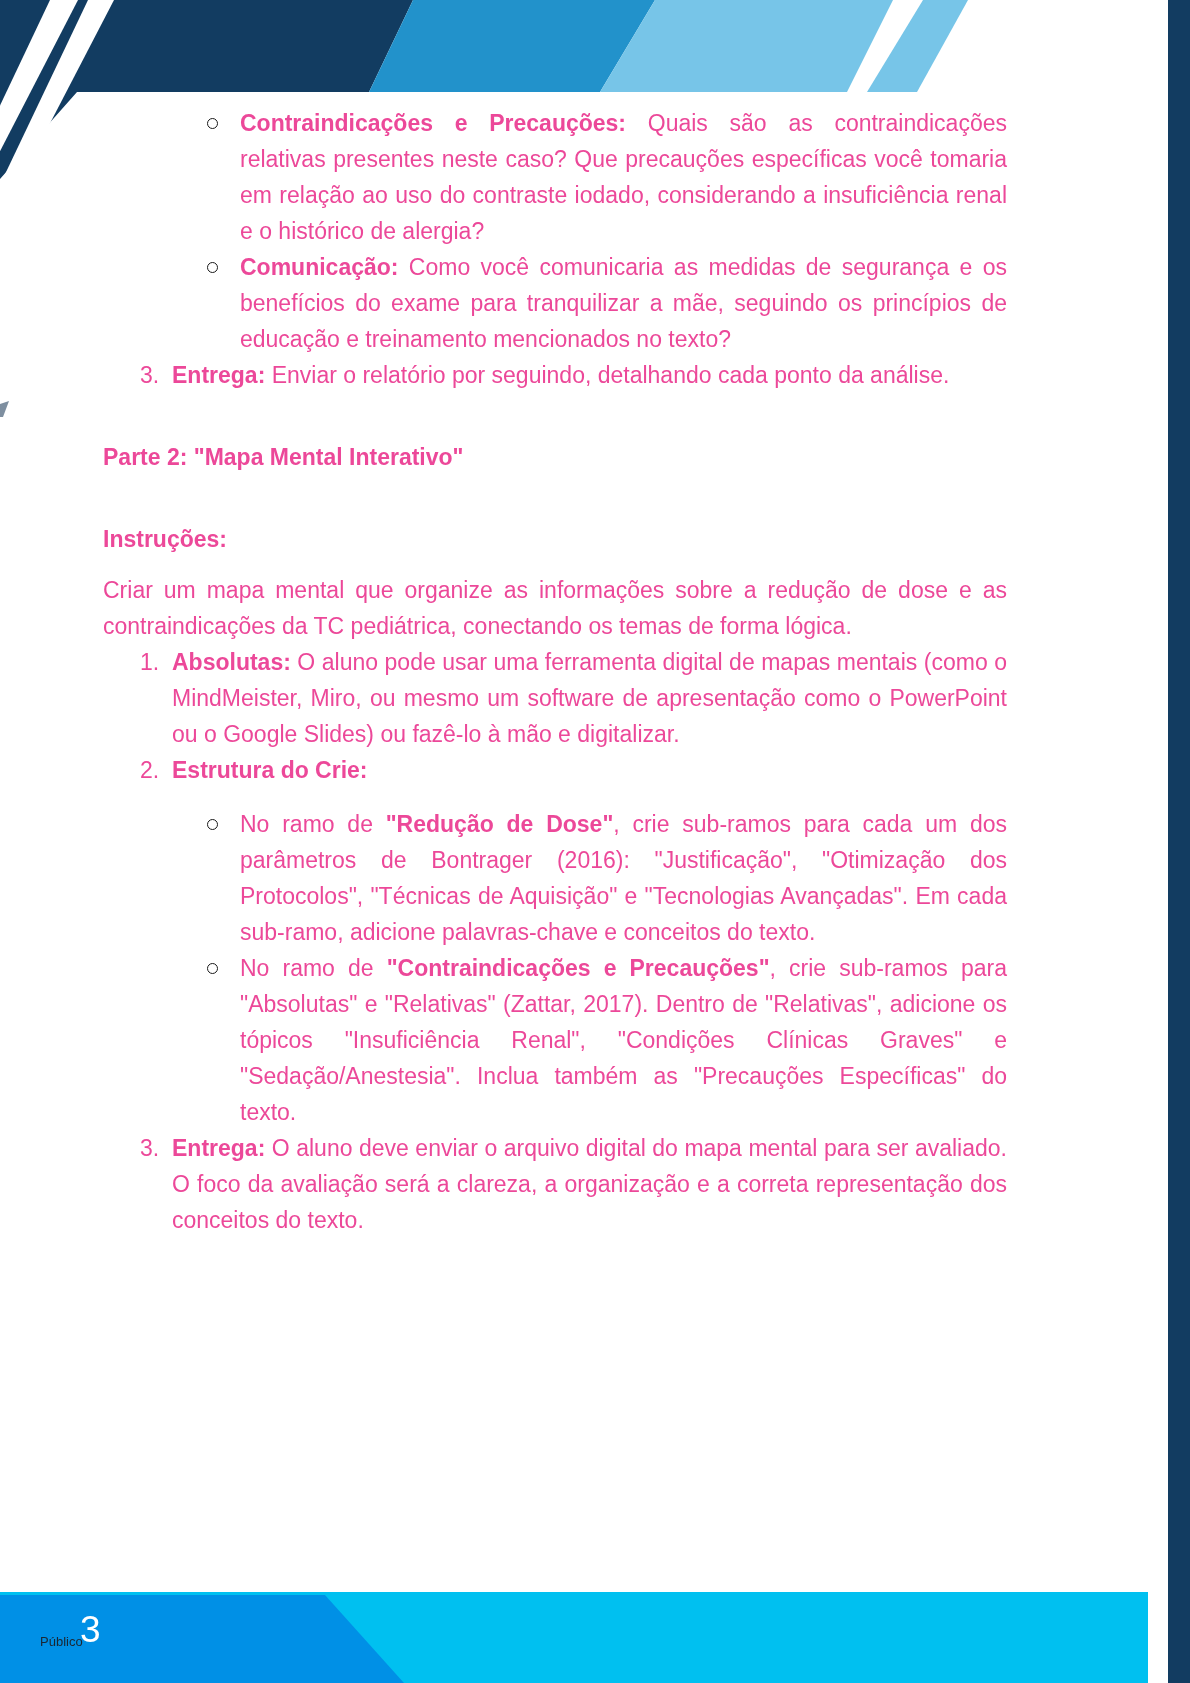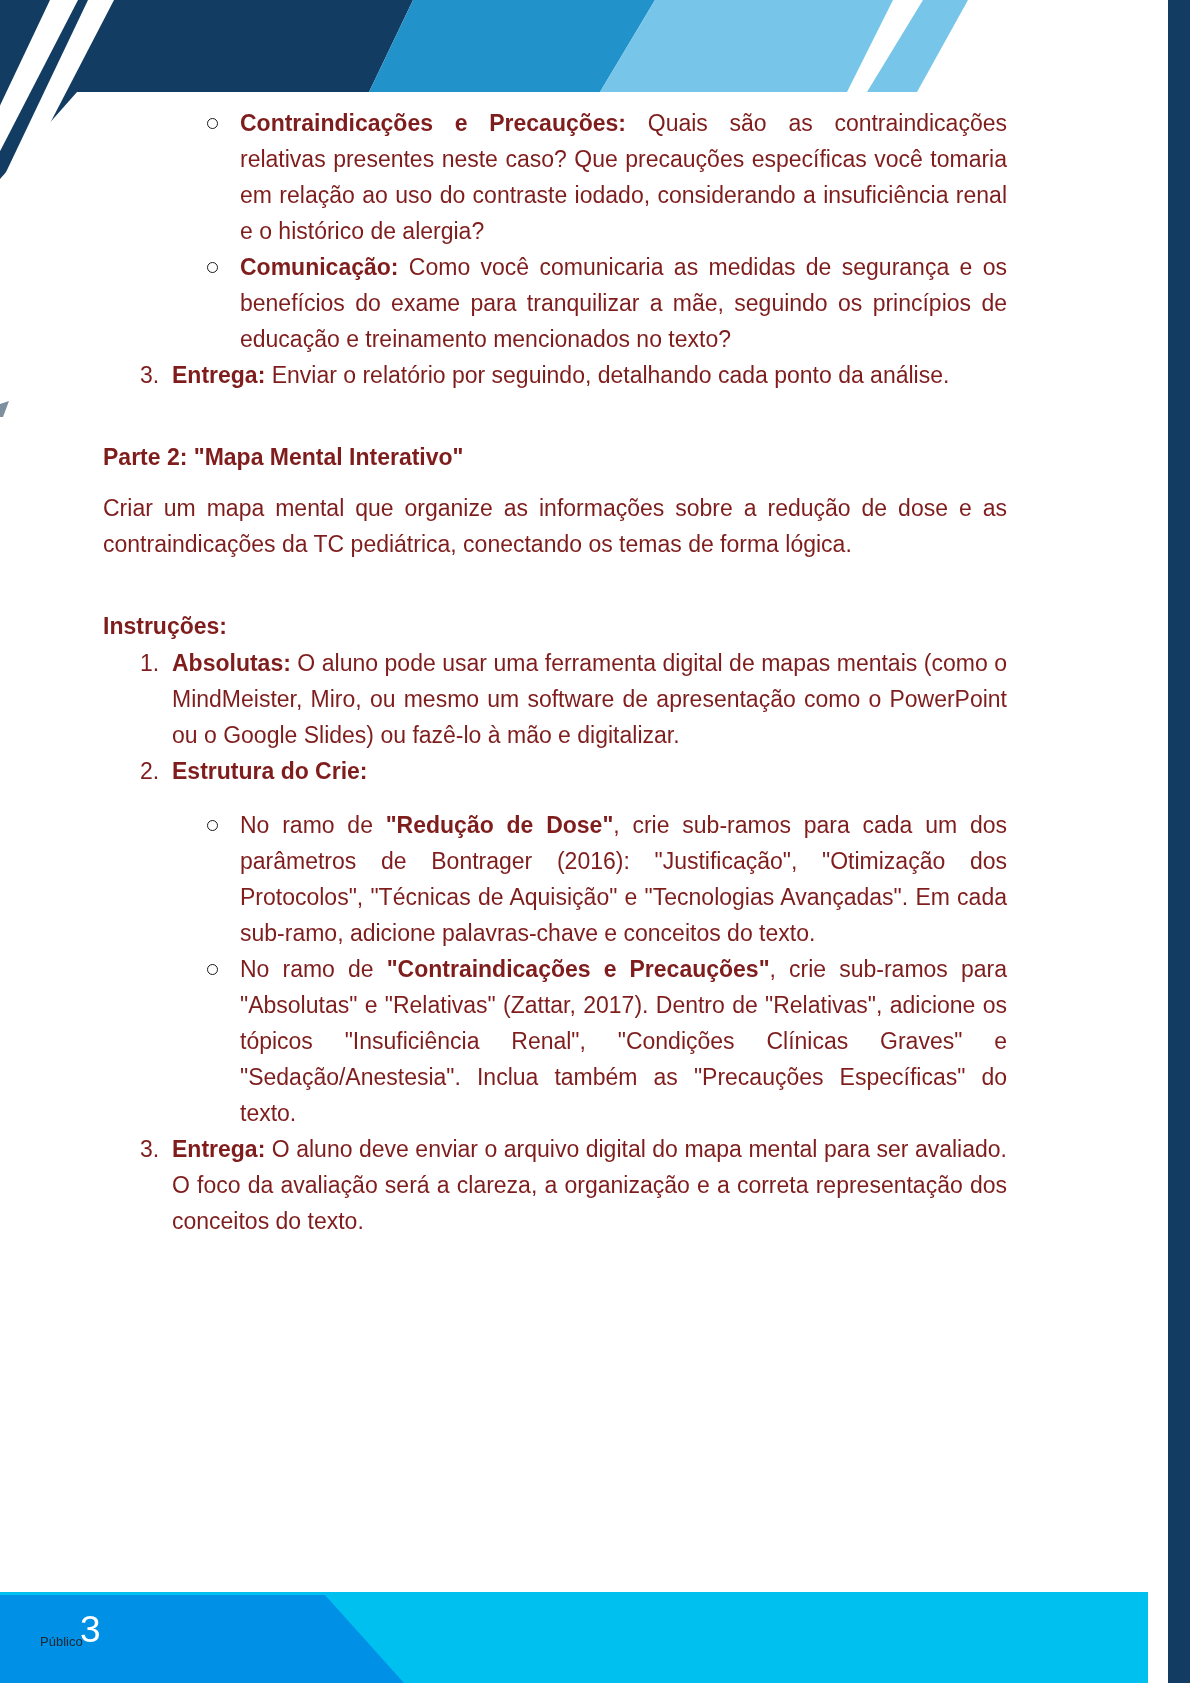--- a/index.html
+++ b/index.html
@@ -7,21 +7,21 @@
   .page{position:relative;width:1190px;height:1683px;background:#ffffff;overflow:hidden;margin:0 auto;}
 
   
   .decor-svg{position:absolute;left:0;top:0;pointer-events:none;}
   .footer-svg{position:absolute;left:0;top:1588px;pointer-events:none;}
 
   
   .right-bar{position:absolute;top:0;left:1168px;width:22px;height:1683px;background:#123c61;}
 
   
-  .content{position:absolute;left:103px;top:105px;width:904px;font-size:23px;line-height:36px;color:#7f1d1d;text-align:justify;}
+  .content{position:absolute;left:103px;top:105px;width:904px;font-size:23px;line-height:36px;color:#ec4899;text-align:justify;}
   .blk{position:relative;}
   .blk:first-child{margin-top:0;}
   .blk.heading{margin-top:46px;text-align:left;}
   .blk.paragraph{margin-top:15px;}
   .blk.heading + .blk.numbered{margin-top:1px;}
   .blk.numbered + .blk.sub-bullet{margin-top:18px;}
   .blk.sub-bullet{padding-left:137px;}
   .blk.numbered{padding-left:69px;}
   .blk .num{position:absolute;left:37px;top:0;}
   .blk .marker{position:absolute;left:104px;top:13px;width:11px;height:11px;border:1.6px solid #1a1a1a;border-radius:50%;box-sizing:border-box;}
@@ -46,22 +46,22 @@
     <polygon points="0,404 9,401 3,417 0,417" fill="#7e8fa0"></polygon>
   </svg>
 
   <div class="right-bar"></div>
 
   <div class="content">
       <div class="blk sub-bullet"><span class="marker"></span><span class="bold">Contraindicações e Precauções:</span><span> Quais são as contraindicações relativas presentes neste caso? Que precauções específicas você tomaria em relação ao uso do contraste iodado, considerando a insuficiência renal e o histórico de alergia?</span></div>
       <div class="blk sub-bullet"><span class="marker"></span><span class="bold">Comunicação:</span><span> Como você comunicaria as medidas de segurança e os benefícios do exame para tranquilizar a mãe, seguindo os princípios de educação e treinamento mencionados no texto?</span></div>
       <div class="blk numbered"><span class="num">3.</span><span class="bold">Entrega:</span><span> Enviar o relatório por seguindo, detalhando cada ponto da análise.</span></div>
       <div class="blk heading"><span class="bold">Parte 2: "Mapa Mental Interativo"</span></div>
+      <div class="blk heading"><span class="bold">Instruções:</span></div>
       <div class="blk paragraph"><span>Criar um mapa mental que organize as informações sobre a redução de dose e as contraindicações da TC pediátrica, conectando os temas de forma lógica.</span></div>
-      <div class="blk heading"><span class="bold">Instruções:</span></div>
       <div class="blk numbered"><span class="num">1.</span><span class="bold">Absolutas:</span><span> O aluno pode usar uma ferramenta digital de mapas mentais (como o MindMeister, Miro, ou mesmo um software de apresentação como o PowerPoint ou o Google Slides) ou fazê-lo à mão e digitalizar.</span></div>
       <div class="blk numbered"><span class="num">2.</span><span class="bold">Estrutura do Crie:</span></div>
       <div class="blk sub-bullet"><span class="marker"></span><span>No ramo de </span><span class="bold">"Redução de Dose"</span><span>, crie sub-ramos para cada um dos parâmetros de Bontrager (2016): "Justificação", "Otimização dos Protocolos", "Técnicas de Aquisição" e "Tecnologias Avançadas". Em cada sub-ramo, adicione palavras-chave e conceitos do texto.</span></div>
       <div class="blk sub-bullet"><span class="marker"></span><span>No ramo de </span><span class="bold">"Contraindicações e Precauções"</span><span>, crie sub-ramos para "Absolutas" e "Relativas" (Zattar, 2017). Dentro de "Relativas", adicione os tópicos "Insuficiência Renal", "Condições Clínicas Graves" e "Sedação/Anestesia". Inclua também as "Precauções Específicas" do texto.</span></div>
       <div class="blk numbered"><span class="num">3.</span><span class="bold">Entrega:</span><span> O aluno deve enviar o arquivo digital do mapa mental para ser avaliado. O foco da avaliação será a clareza, a organização e a correta representação dos conceitos do texto.</span></div>
     </div>
 
   <svg class="footer-svg" width="1190" height="95" viewBox="0 0 1190 95" aria-hidden="true">
     <rect x="0" y="4" width="1148" height="91" fill="#00c0f0"></rect>
     <polygon points="0,7 325,7 404,95 0,95" fill="#0090e6"></polygon>

